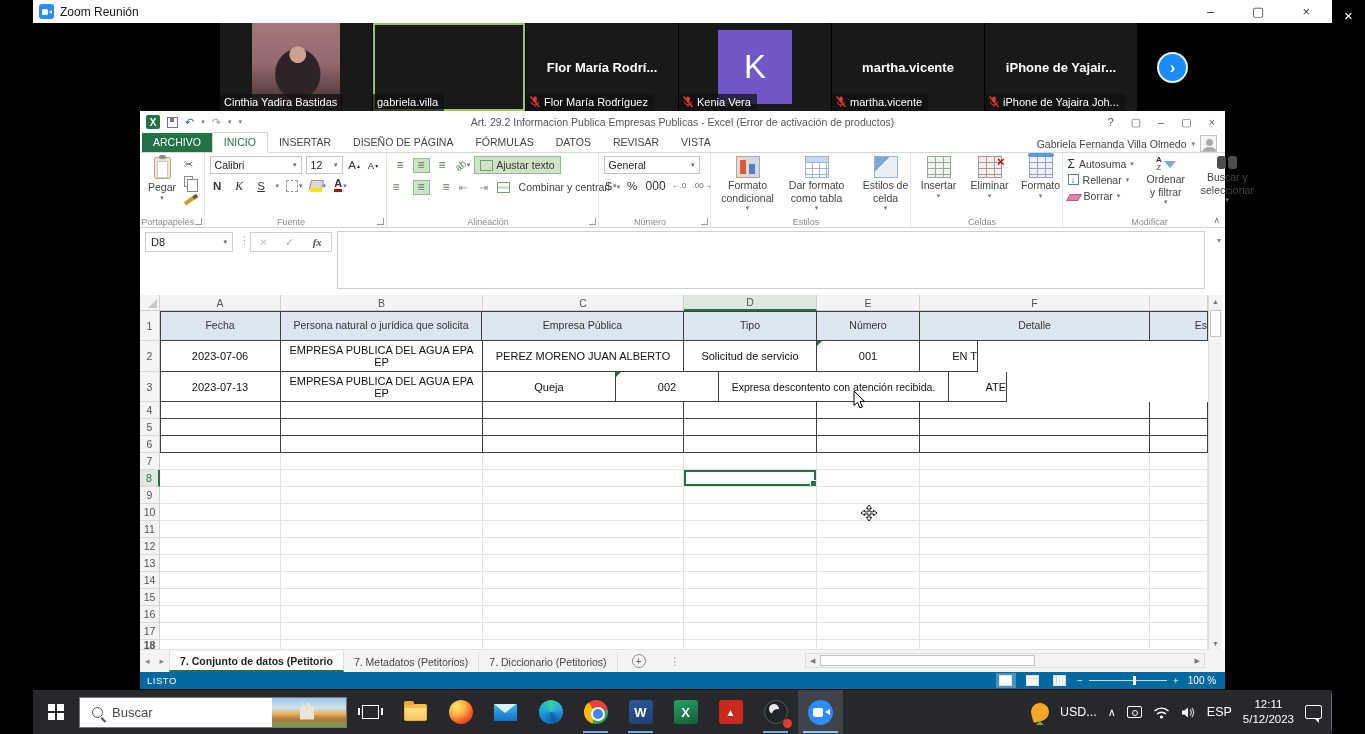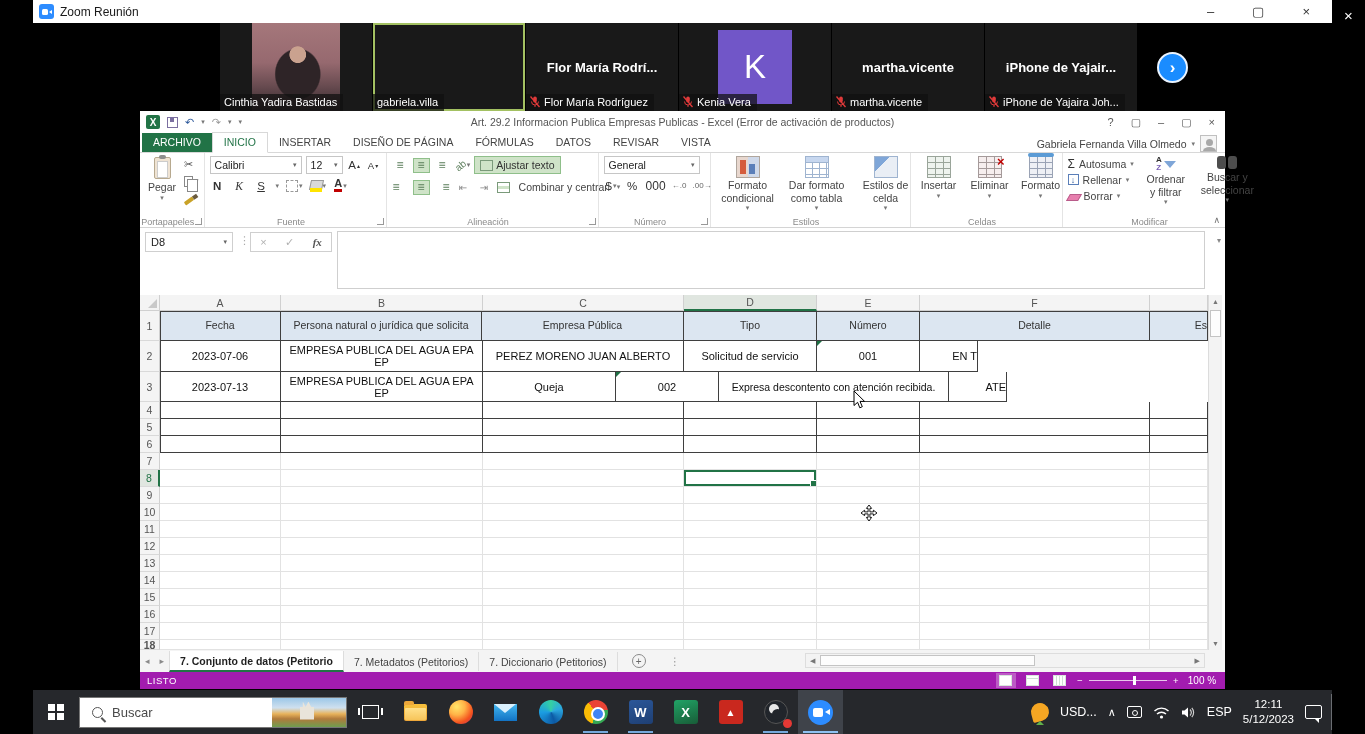--- a/index.html
+++ b/index.html
@@ -145,21 +145,21 @@
 .tnav{padding:0 5px;color:#8a8a8a;font-size:9px}
 .stab{padding:4px 10px 3px;border-right:1px solid #ddd;white-space:nowrap}
 .stab.activesheet{background:#fff;font-weight:bold;color:#1f1f1f;border:1px solid #ddd;border-top:none;border-bottom:2px solid #217346}
 .newsheet{width:14px;height:14px;border:1px solid #8a8a8a;border-radius:50%;display:flex;align-items:center;justify-content:center;font-size:10px;color:#666;margin-left:14px}
 .tdots{margin-left:24px;color:#999}
 .hscroll{position:absolute;left:665px;top:3px;width:400px;height:15px;background:#f3f3f3;border:1px solid #ddd;font-size:7px;color:#777}
 .hscroll .ha{position:absolute;top:3px}
 .hthumb{position:absolute;left:14px;top:1px;width:215px;height:11px;background:#fdfdfd;border:1px solid #c4c4c4}
 
 
-.statusbar{position:absolute;left:0;top:561px;width:100%;height:17px;background:#a21caf;color:#fff;display:flex;align-items:center;padding:4px 7px;font-size:9.5px;letter-spacing:.5px}
+.statusbar{position:absolute;left:0;top:561px;width:100%;height:17px;background:#0369a1;color:#fff;display:flex;align-items:center;padding:4px 7px;font-size:9.5px;letter-spacing:.5px}
 .sright{margin-left:auto;display:flex;align-items:center;gap:7px}
 .vibox{width:20px;height:15px;display:flex;align-items:center;justify-content:center}
 .vibox.on{background:rgba(255,255,255,.28)}
 .vi{width:13px;height:11px;background:#fff;border:1px solid #d9e6dd}
 .vi.pg{background:linear-gradient(#fff 2px,#cfe0d5 2px 3px,#fff 3px)}
 .vi.br{background:repeating-linear-gradient(90deg,#fff 0 2px,#cfe0d5 2px 3px)}
 .zslider{display:flex;align-items:center;gap:6px}
 .ztrack{width:78px;height:1px;background:rgba(255,255,255,.75);position:relative}
 .zthumb{position:absolute;left:44px;top:-4px;width:3px;height:9px;background:#fff}
 .zpct{font-size:10px;letter-spacing:0;min-width:32px;text-align:center}

